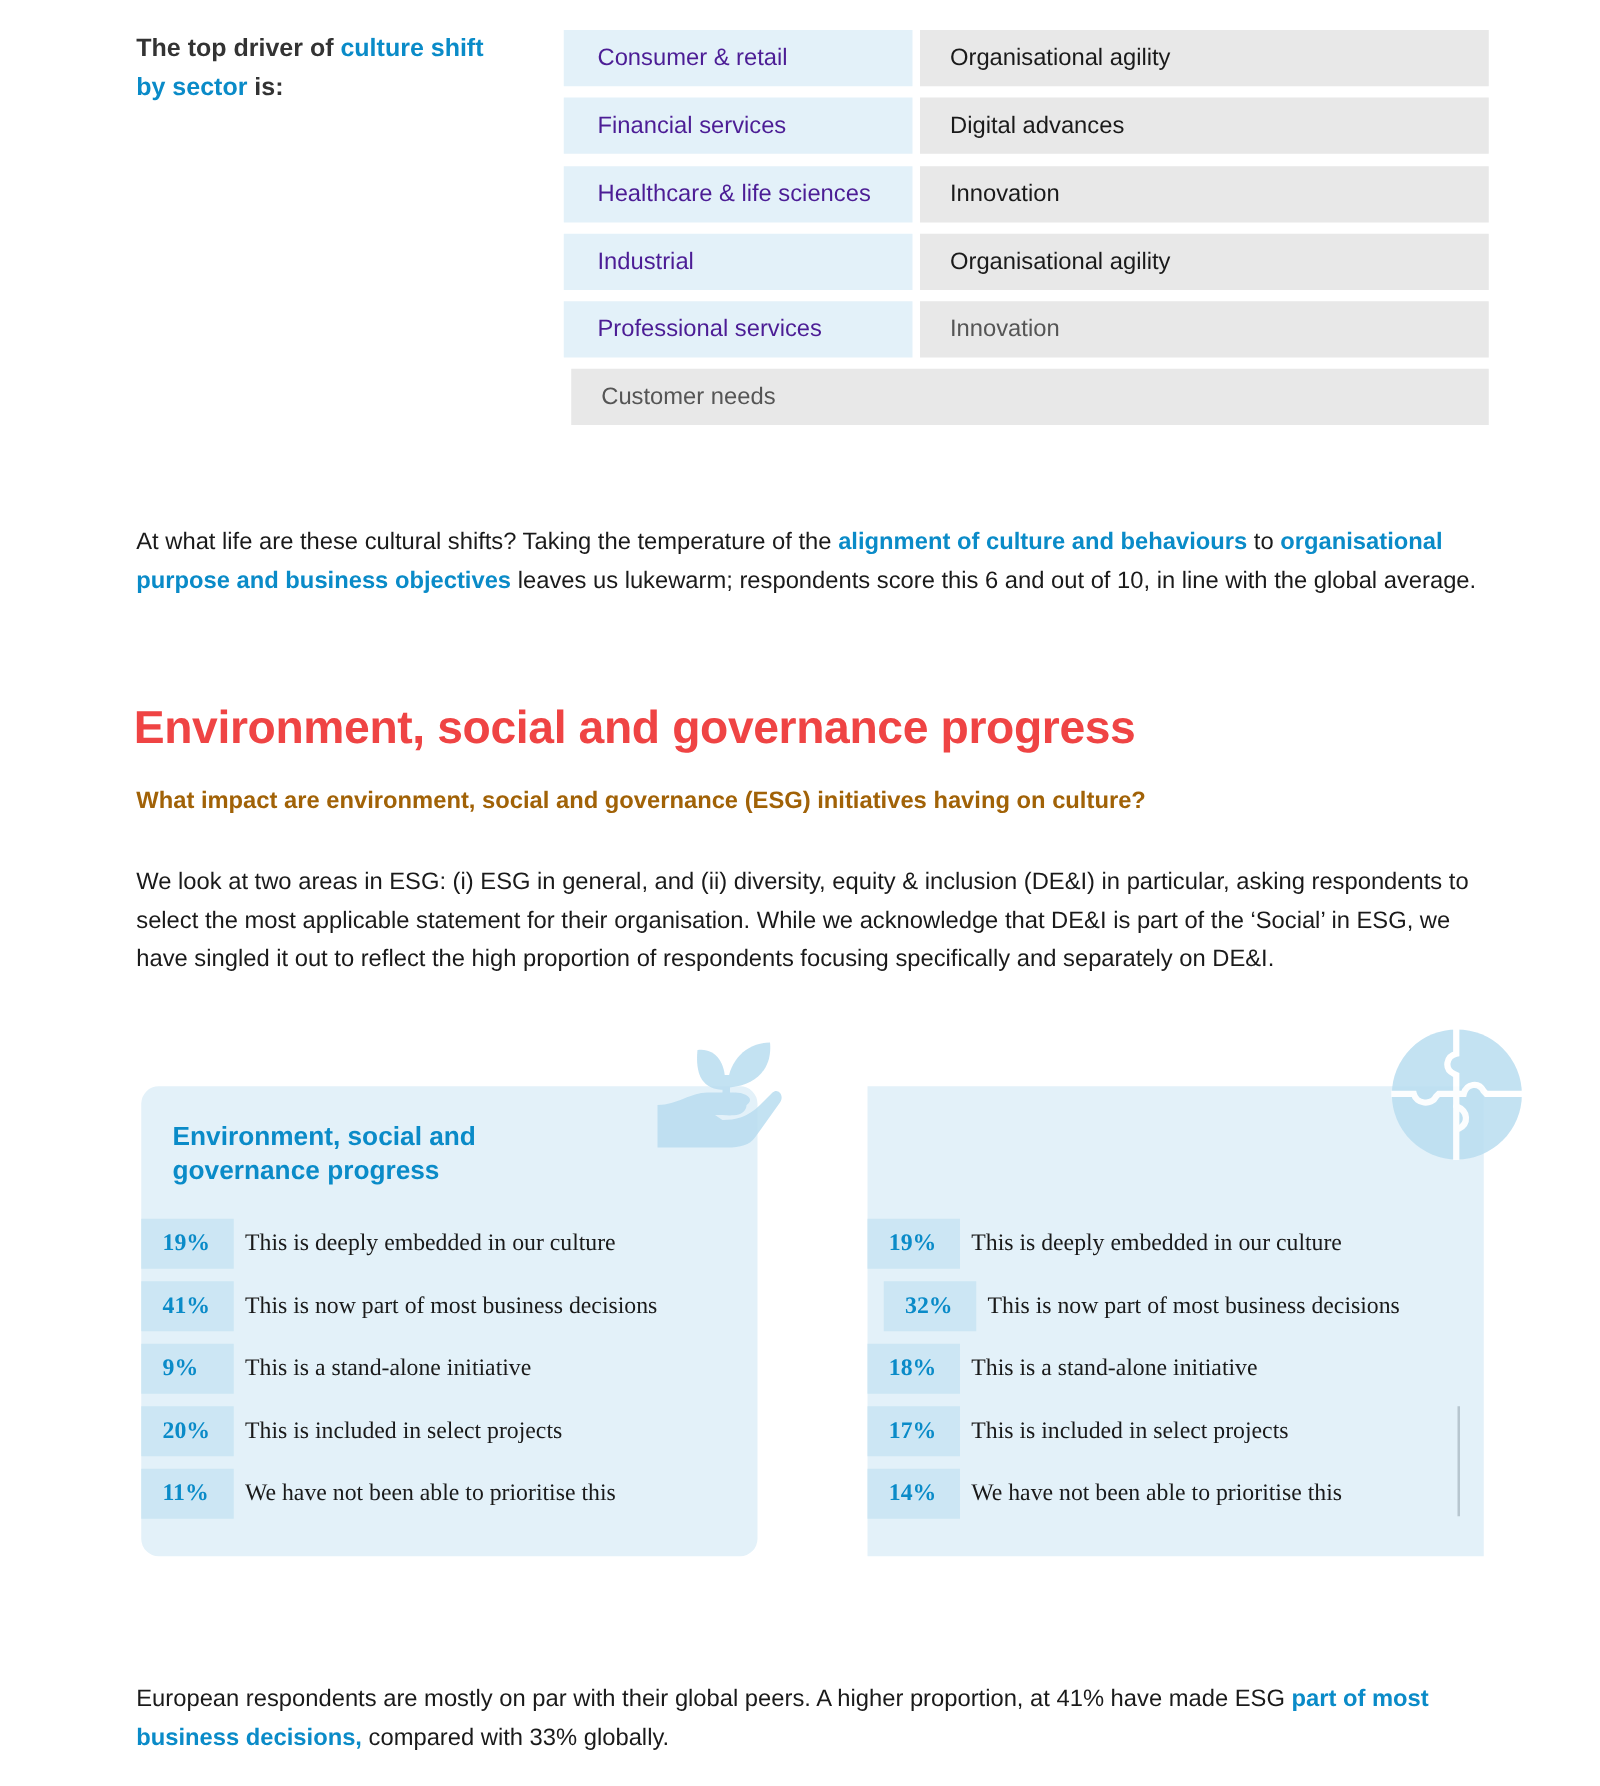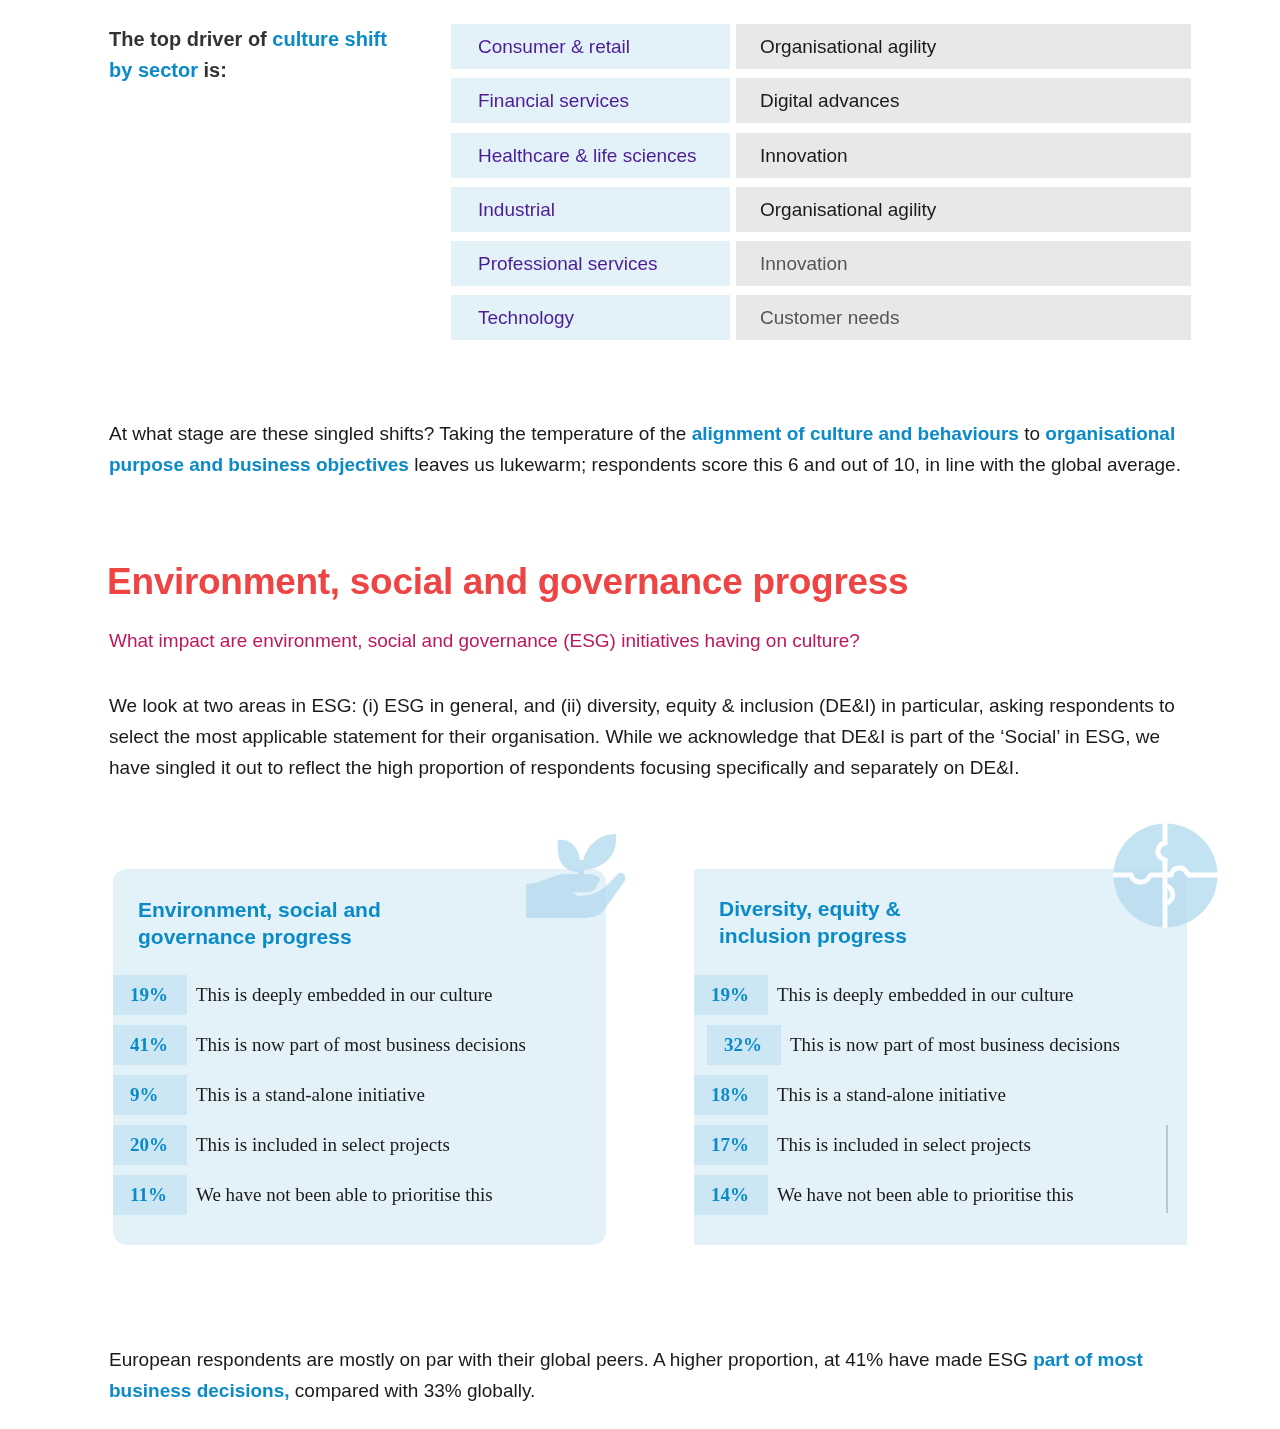--- a/index.html
+++ b/index.html
@@ -13,21 +13,21 @@
 
   .sector-table { position: absolute; left: 451px; top: 24px; width: 740px; }
   .sector-row { display: flex; height: 45px; margin-bottom: 9.3px; }
   .sector-cell { width: 279px; background: #e3f1f9; font-size: 19px; line-height: 45px; padding-left: 27px; color: #4c1d95; }
   .driver-cell { margin-left: 6px; flex: 1; background: #e8e8e8; font-size: 19px; line-height: 45px; padding-left: 24px; color: #1a1a1a; }
   .driver-cell.muted { color: #555555; }
 
   .para { position: absolute; left: 109px; width: 1080px; font-size: 19px; line-height: 31px; color: #1a1a1a; }
 
   .h1 { position: absolute; left: 107px; top: 561px; font-size: 37px; font-weight: bold; color: #ef4444; letter-spacing: -0.3px; }
-  .h2 { position: absolute; left: 109px; top: 630px; font-size: 19px; font-weight: normal; color: #be185d; }
+  .h2 { position: absolute; left: 109px; top: 630px; font-size: 19px; font-weight: bold; color: #a16207; }
 
   
   .card { position: absolute; background: #e3f1f9; width: 493px; height: 376px; }
   .card-title { position: absolute; left: 25px; font-size: 21px; line-height: 27px; font-weight: bold; color: #0a8bc8; }
   .stat-row { position: absolute; left: 0; height: 40px; display: flex; align-items: center; font-family: Liberation Serif, serif; }
   .stat-val { width: 74px; height: 40px; background: #cce6f4; color: #0a8bc8; font-weight: bold; font-size: 19px; line-height: 40px; padding-left: 17px; }
   .stat-text { padding-left: 9px; font-size: 19px; color: #1a1a1a; white-space: nowrap; }
 
   .icon { position: absolute; }
   .vline { position: absolute; width: 2px; background: #b7c6cf; }
@@ -54,27 +54,26 @@
   </div>
   <div class="sector-row">
     <div class="sector-cell">Industrial</div>
     <div class="driver-cell">Organisational agility</div>
   </div>
   <div class="sector-row">
     <div class="sector-cell">Professional services</div>
     <div class="driver-cell muted">Innovation</div>
   </div>
   <div class="sector-row">
-    <div class="sector-cell">Technology</div>
     <div class="driver-cell muted">Customer needs</div>
   </div>
 </div>
 
 <p class="para" style="top:418px;">
-  <span>At what stage are these singled shifts? Taking the temperature of the </span><span class="blue">alignment of culture and behaviours</span><span> to </span><span class="blue">organisational purpose and business objectives</span><span> leaves us lukewarm; respondents score this 6 and out of 10, in line with the global average.</span>
+  <span>At what life are these cultural shifts? Taking the temperature of the </span><span class="blue">alignment of culture and behaviours</span><span> to </span><span class="blue">organisational purpose and business objectives</span><span> leaves us lukewarm; respondents score this 6 and out of 10, in line with the global average.</span>
 </p>
 
 <h1 class="h1">Environment, social and governance progress</h1>
 <h2 class="h2">What impact are environment, social and governance (ESG) initiatives having on culture?</h2>
 
 <p class="para" style="top:690px;">We look at two areas in ESG: (i) ESG in general, and (ii) diversity, equity &amp; inclusion (DE&amp;I) in particular, asking respondents to select the most applicable statement for their organisation. While we acknowledge that DE&amp;I is part of the ‘Social’ in ESG, we have singled it out to reflect the high proportion of respondents focusing specifically and separately on DE&amp;I.</p>
 
 <div class="card" style="left:113px; top:869px;border-radius:14px;">
   <div class="card-title" style="top:27px;">
     <div>Environment, social and</div>
@@ -109,24 +108,20 @@
     <path d="M60 40 C 60 20, 74 4, 94 4 C 96 24, 84 38, 62 40 Z"></path>
     <rect x="56" y="30" width="6" height="18"></rect>
 
     <ellipse cx="66" cy="50" rx="12" ry="6"></ellipse>
 
     <path d="M4 54 C 20 54, 30 44, 44 44 L 62 44 C 72 44, 78 52, 74 58 C 70 64, 60 62, 50 62 L 56 66 C 66 66, 76 64, 86 54 L 96 44 C 100 40, 106 46, 102 52 L 82 80 C 78 86, 70 88, 60 88 L 4 88 Z"></path>
   </g>
 </svg>
 
 <div class="card" style="left:694px; top:869px;">
-  <div class="card-title" style="top:26px;">
-    <div>Diversity, equity &amp;</div>
-    <div>inclusion progress</div>
-  </div>
   <div class="stat-row" style="top:106px;">
     <div class="stat-val">19%</div>
     <div class="stat-text">This is deeply embedded in our culture</div>
   </div>
   <div class="stat-row" style="top:156px;padding-left:13px;">
     <div class="stat-val">32%</div>
     <div class="stat-text">This is now part of most business decisions</div>
   </div>
   <div class="stat-row" style="top:206px;">
     <div class="stat-val">18%</div>

